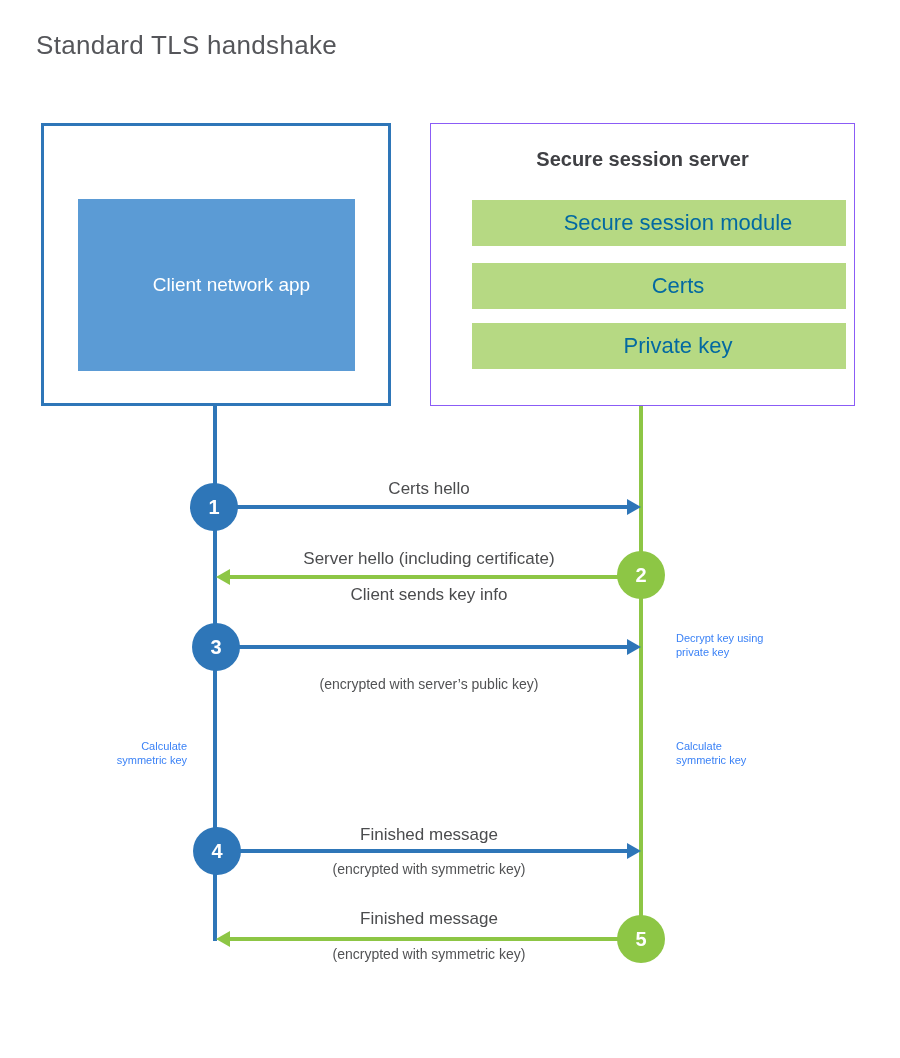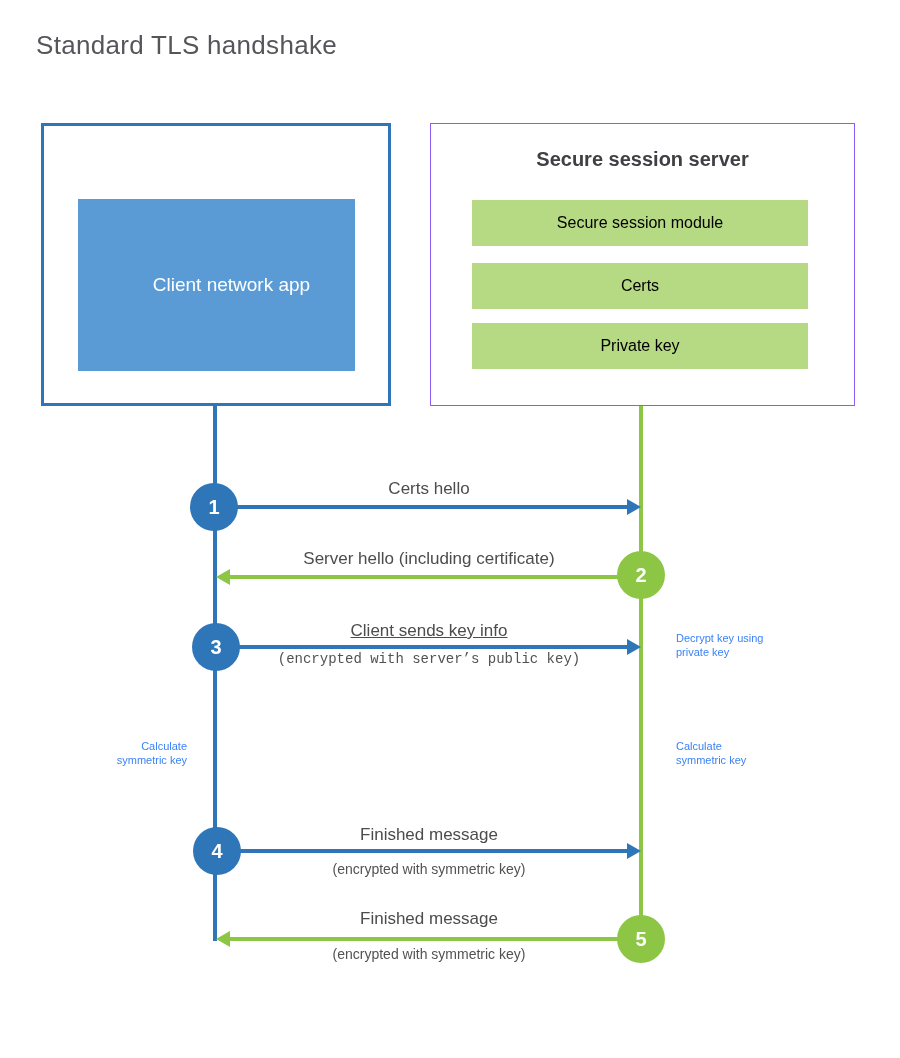--- a/index.html
+++ b/index.html
@@ -21,21 +21,21 @@
   }
   .client-module{
     position:absolute;left:34px;top:73px;width:277px;height:172px;background:#5b9bd5;
     display:flex;align-items:center;justify-content:center;text-align:center;
     color:#ffffff;font-size:19px;line-height:1.45;
   }
   .client-module .inner{max-width:180px;margin-left:30px;}
   .server-bar{
     position:absolute;left:41px;width:336px;height:46px;background:#b6d983;
     display:flex;align-items:center;justify-content:center;
-    color:#000000;font-size:16px;
+    color:#0369a1;font-size:22px;padding-left:38px;
   }
   .bar1{top:76px;} .bar2{top:139px;} .bar3{top:199px;}
   
   .lifeline{position:absolute;width:4px;}
   .lifeline.blue{left:213px;top:406px;height:535px;background:#2e76b8;}
   .lifeline.green{left:639px;top:406px;height:533px;background:#8dc645;}
   
   .arrow-line{position:absolute;height:4px;}
   .arrow-line.blue{background:#2e76b8;}
   .arrow-line.green{background:#8dc645;}
@@ -68,21 +68,21 @@
   
   .msg-label{
     position:absolute;left:229px;width:400px;text-align:center;
     font-size:17px;color:#4b4c4e;
   }
   .msg-sub{
     position:absolute;left:229px;width:400px;text-align:center;
     font-size:14px;color:#515254;
   }
   .l1{top:479px;} .l2{top:549px;}
-  .l3{top:621px;text-decoration:underline;} .l3s{top:651px;font-family:Liberation Mono, monospace;}
+  .l3{top:585px;} .l3s{top:676px;}
   .l4{top:825px;} .l4s{top:861px;}
   .l5{top:909px;} .l5s{top:946px;}
   
   .side-note{
     position:absolute;font-size:11px;color:#3b82f6;line-height:1.28;white-space:pre-line;
   }
   .note-decrypt{left:676px;top:631px;width:150px;text-align:left;}
   .note-calc-left{left:50px;top:739px;width:137px;text-align:right;}
   .note-calc-right{left:676px;top:739px;width:150px;text-align:left;}
 </style>

